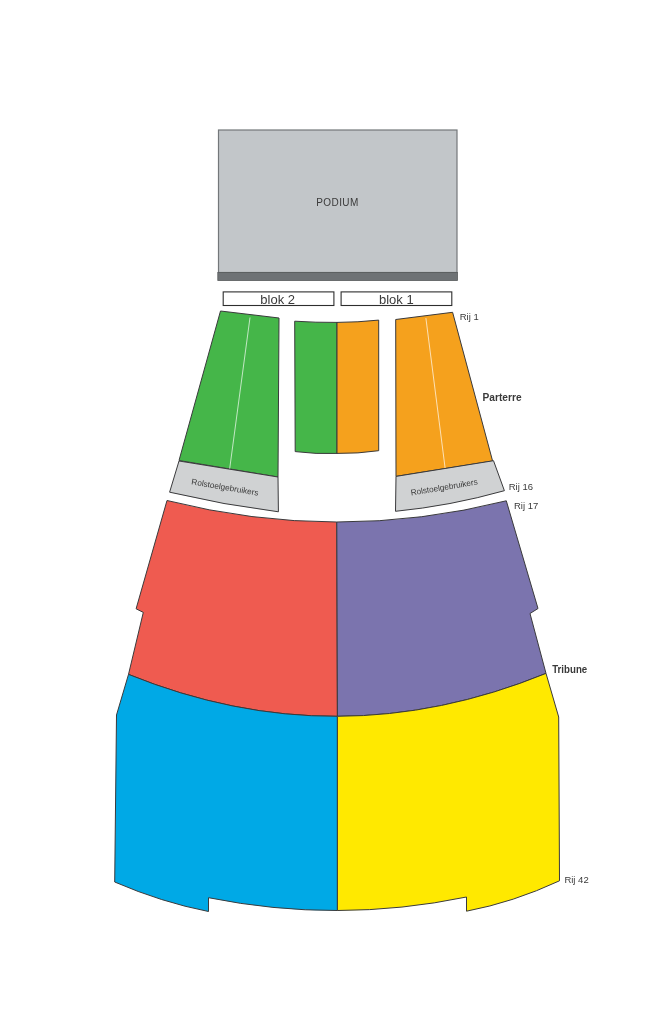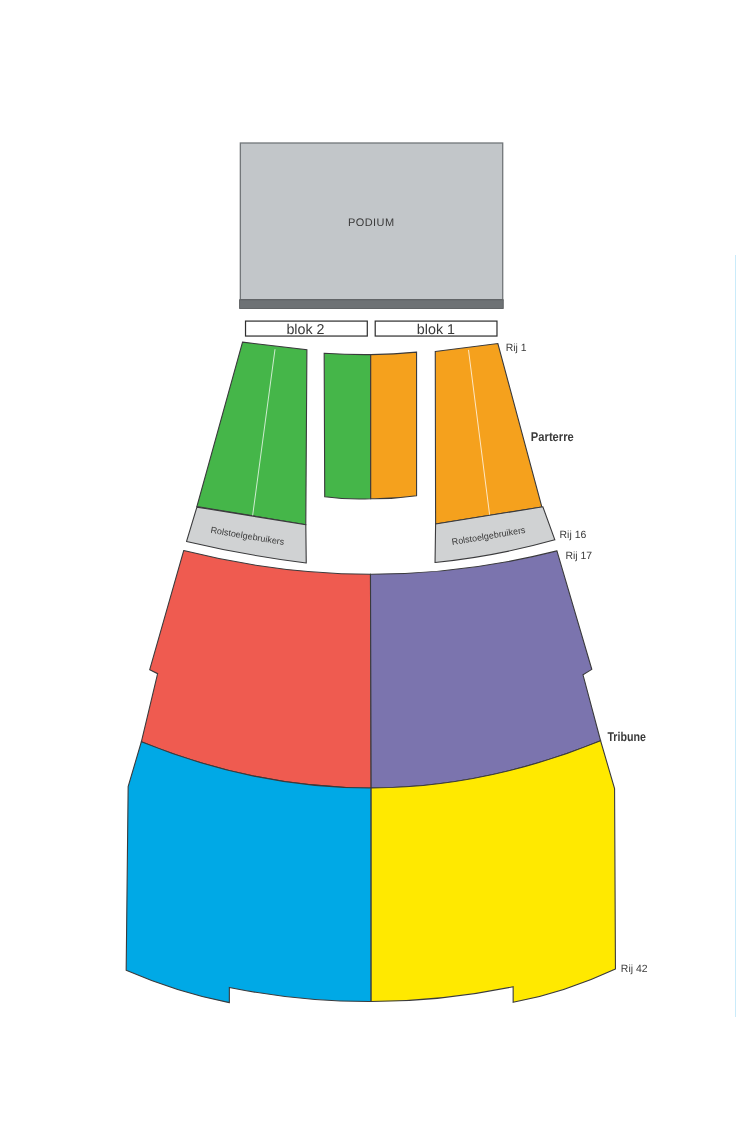--- a/index.html
+++ b/index.html
@@ -1,16 +1,16 @@
 <!DOCTYPE html>
 <html><head>
 <meta charset="utf-8">
 <style>
   html,body{margin:0;padding:0;background:#ffffff;}
-  .wrap{width:669px;height:1024px;position:relative;overflow:hidden;background:#0ea5e9;}
+  .wrap{width:669px;height:1024px;position:relative;overflow:hidden;background:#5eead4;}
   text{font-family:"Liberation Sans",sans-serif;fill:#3a3a3a;}
 </style>
 </head>
 <body>
 <div class="wrap">
 <svg width="669" height="1024" viewBox="0 0 669 1024" xmlns="http://www.w3.org/2000/svg">
   <rect x="0" y="0" width="669" height="1024" fill="#ffffff"></rect>
 
   <rect x="218.5" y="130" width="238.5" height="142.5" fill="#c2c6c9" stroke="#73777a" stroke-width="1.2"></rect>
   <rect x="217.8" y="272.5" width="239.7" height="8" fill="#6e7275" stroke="#585b5d" stroke-width="0.8"></rect>

